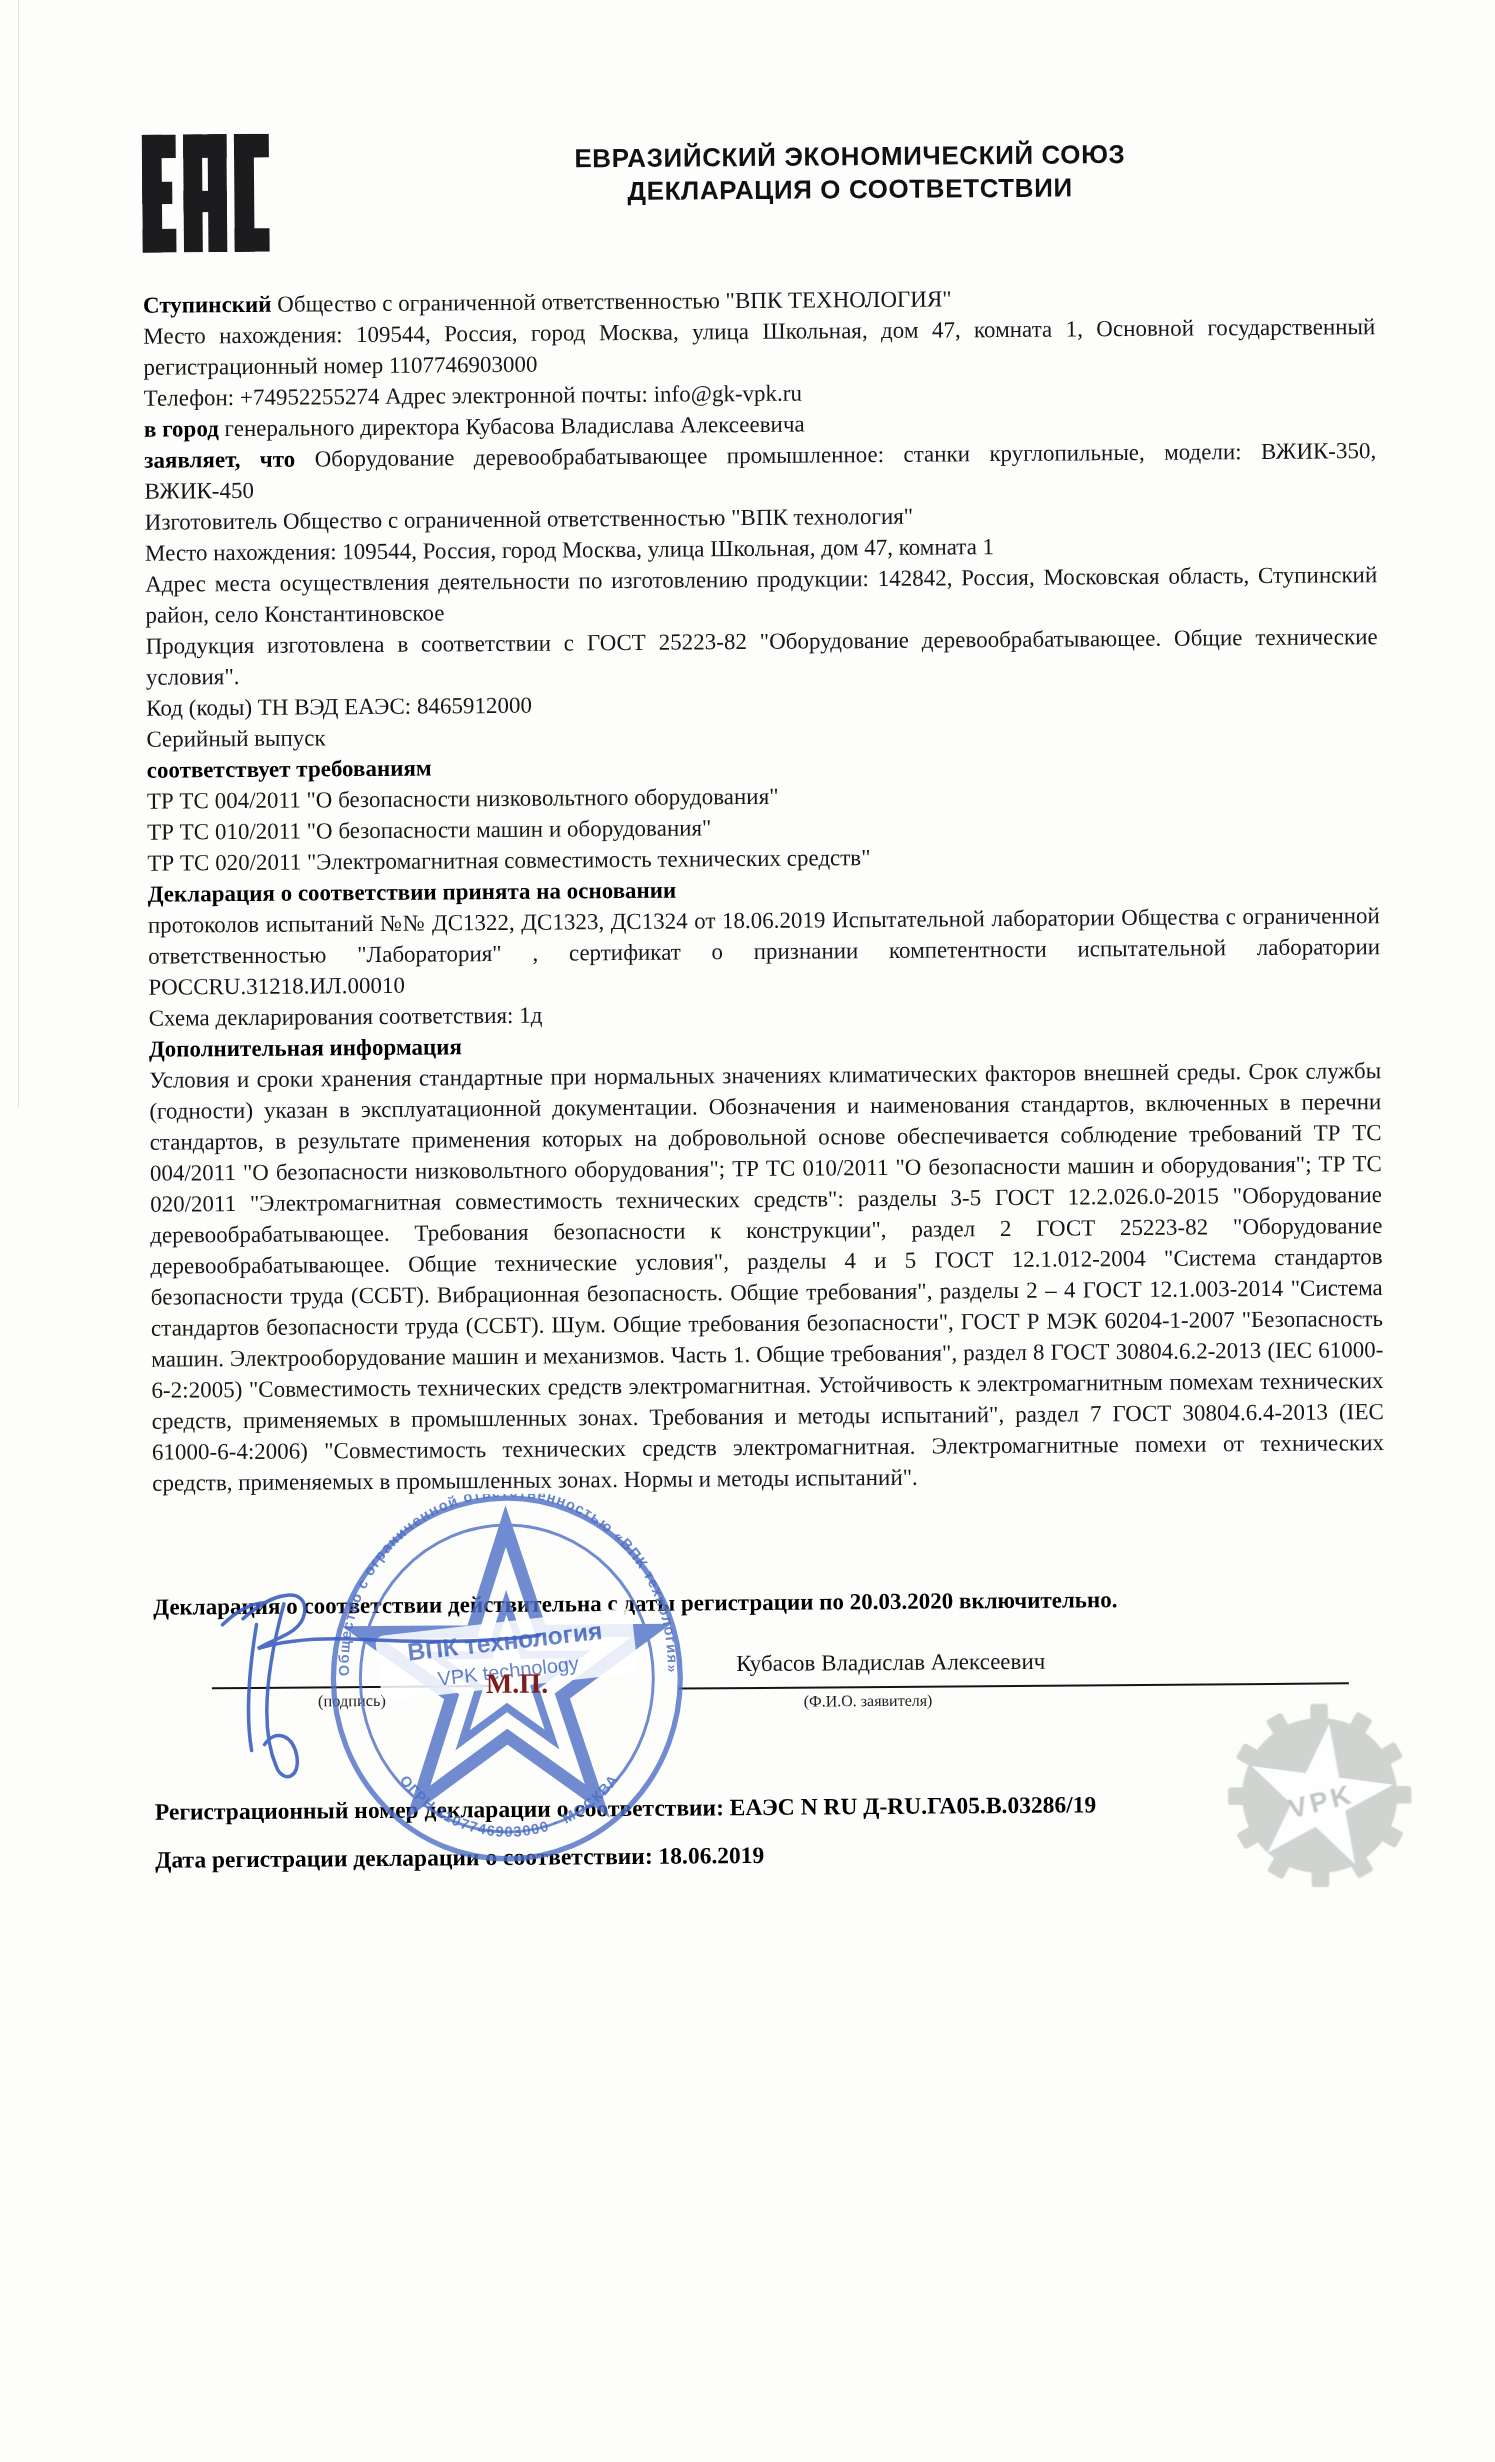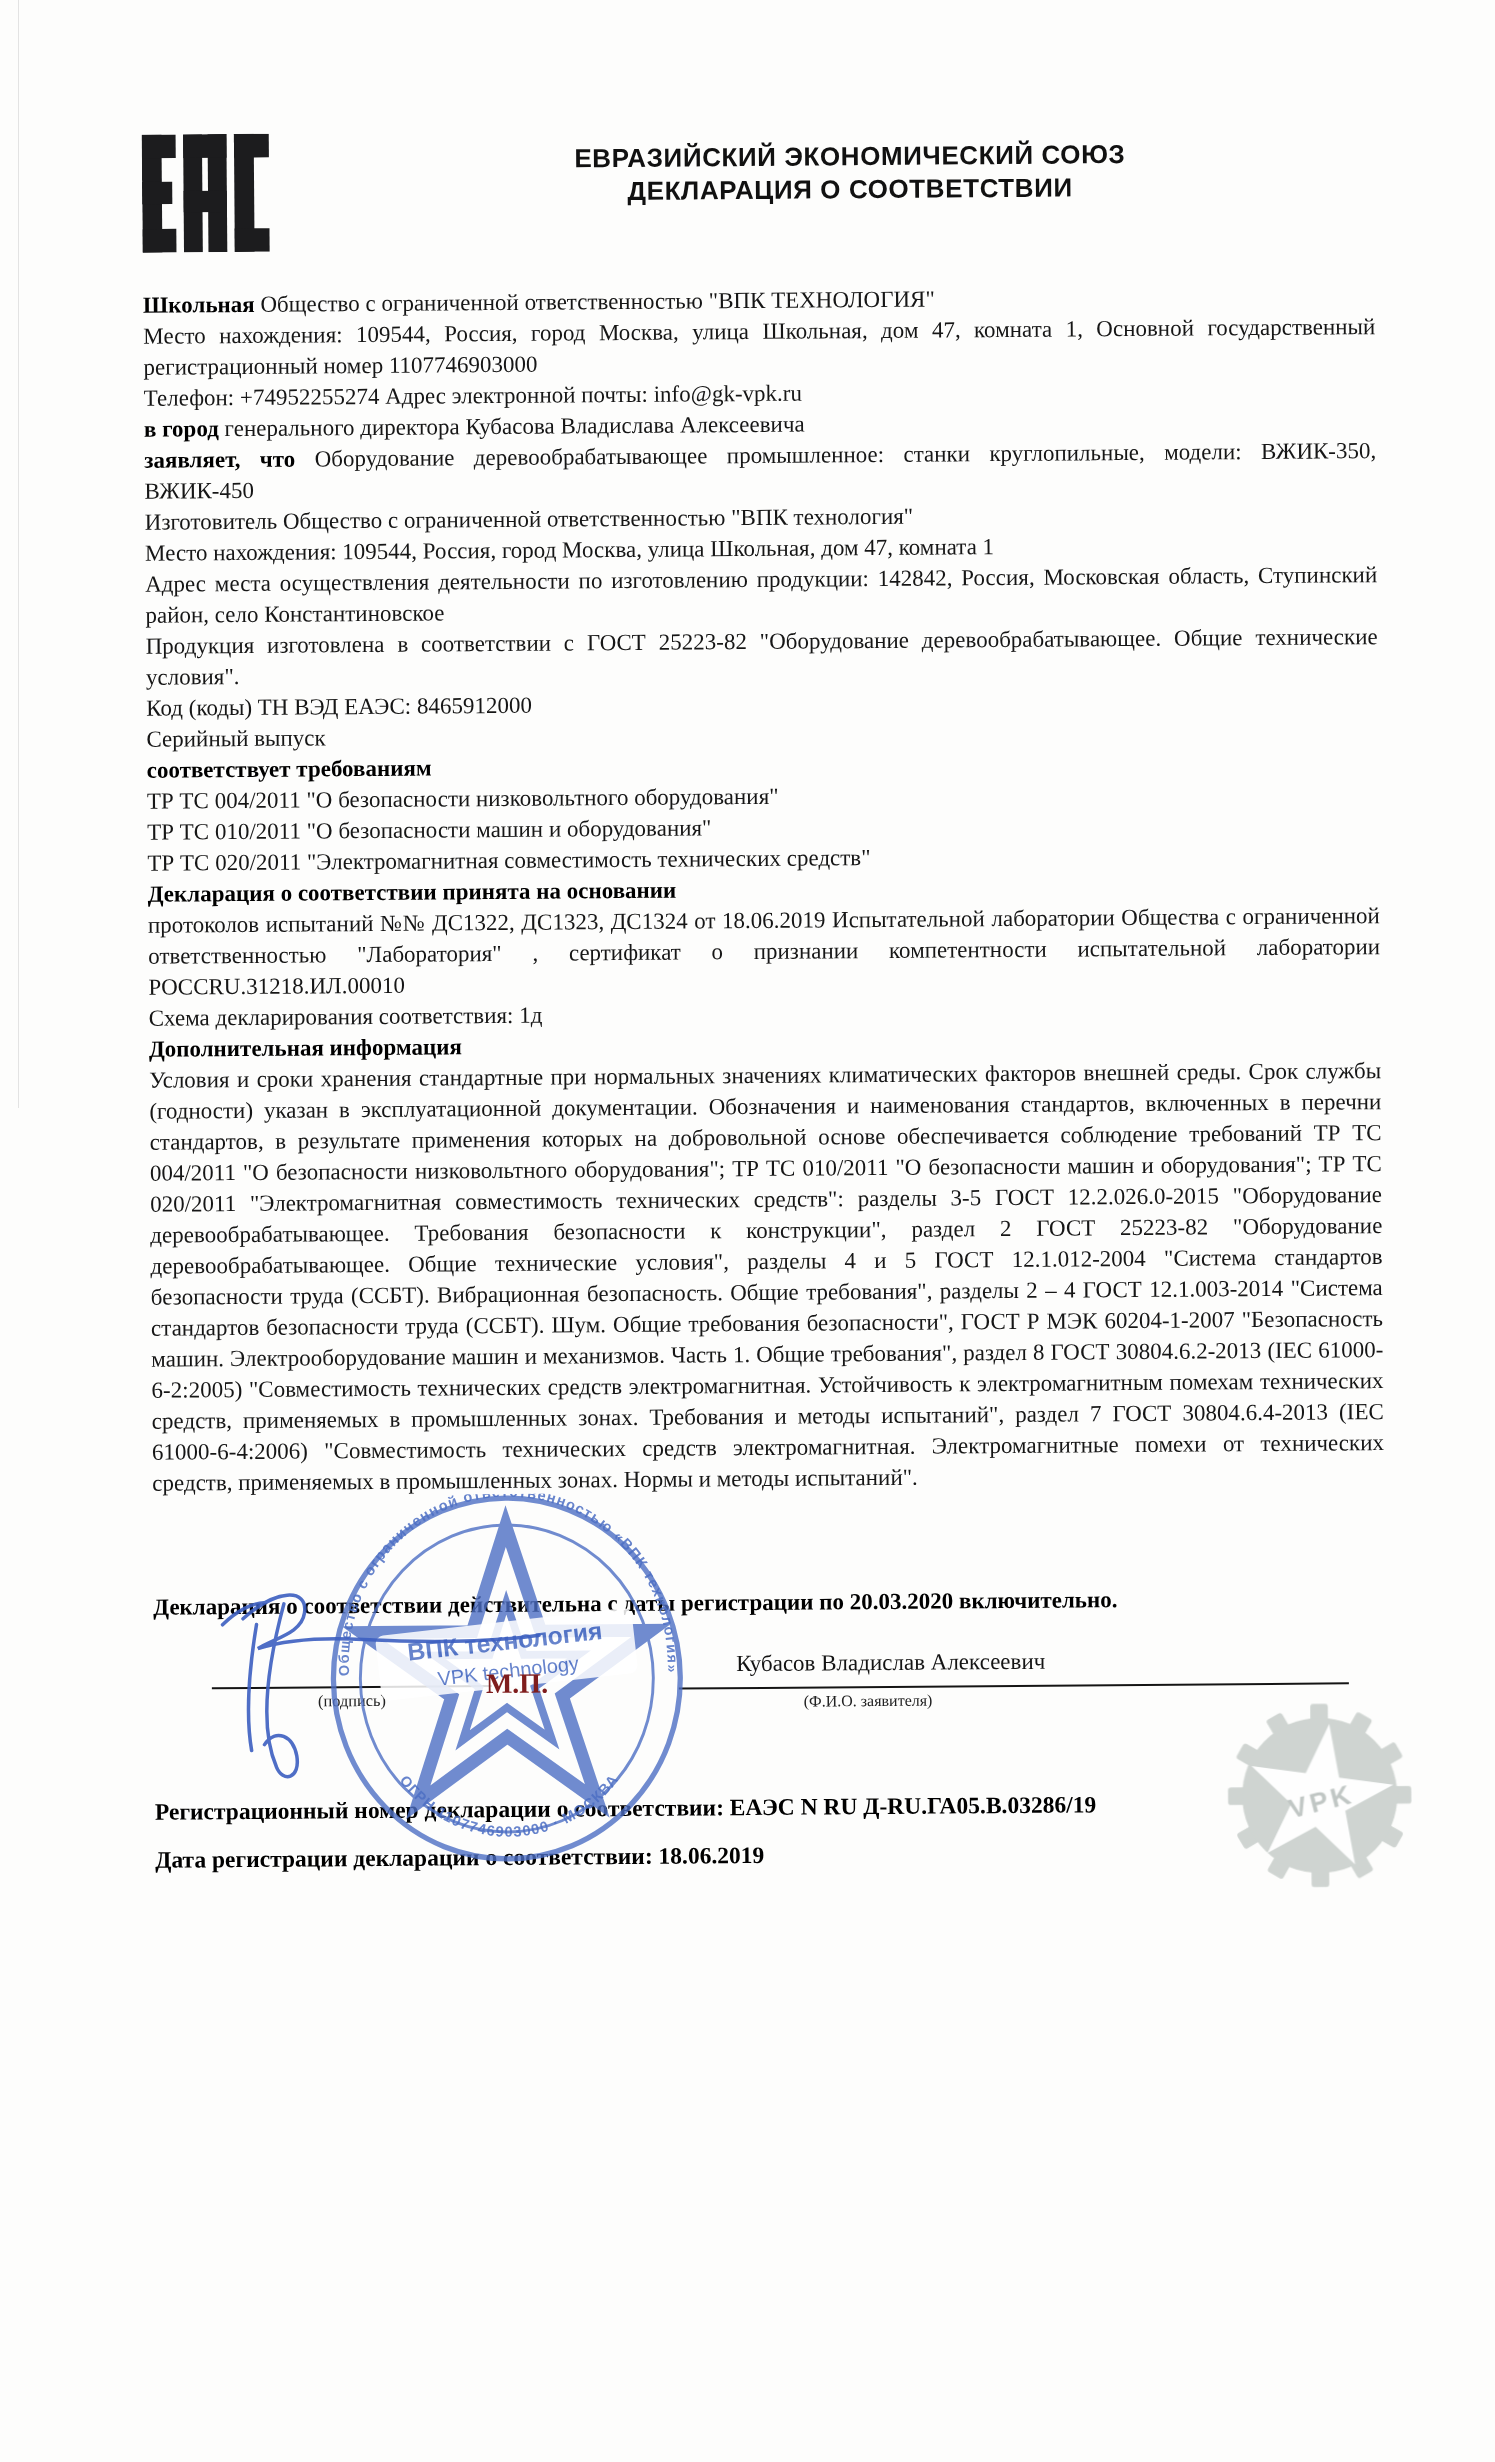--- a/index.html
+++ b/index.html
@@ -68,21 +68,21 @@
       <rect x="196" y="160" width="74" height="40"></rect>
     </g>
   </svg>
 
   <div class="doc-title">
     <div>ЕВРАЗИЙСКИЙ ЭКОНОМИЧЕСКИЙ СОЮЗ</div>
     <div>ДЕКЛАРАЦИЯ О СООТВЕТСТВИИ</div>
   </div>
 
   <div class="body-text" id="paragraphs">
-      <p><b>Школьная</b> Общество с ограниченной ответственностью "ВПК ТЕХНОЛОГИЯ"</p>
+      <p><b>Ступинский</b> Общество с ограниченной ответственностью "ВПК ТЕХНОЛОГИЯ"</p>
       <p>Место нахождения: 109544, Россия, город Москва, улица Школьная, дом 47, комната 1, Основной государственный регистрационный номер 1107746903000</p>
       <p>Телефон: +74952255274 Адрес электронной почты: info@gk-vpk.ru</p>
       <p><b>в город</b> генерального директора Кубасова Владислава Алексеевича</p>
       <p><b>заявляет, что</b> Оборудование деревообрабатывающее промышленное: станки круглопильные, модели: ВЖИК-350, ВЖИК-450</p>
       <p>Изготовитель Общество с ограниченной ответственностью "ВПК технология"</p>
       <p>Место нахождения: 109544, Россия, город Москва, улица Школьная, дом 47, комната 1</p>
       <p>Адрес места осуществления деятельности по изготовлению продукции: 142842, Россия, Московская область, Ступинский район, село Константиновское</p>
       <p>Продукция изготовлена в соответствии с ГОСТ 25223-82 "Оборудование деревообрабатывающее. Общие технические условия".</p>
       <p>Код (коды) ТН ВЭД ЕАЭС: 8465912000</p>
       <p>Серийный выпуск</p>

